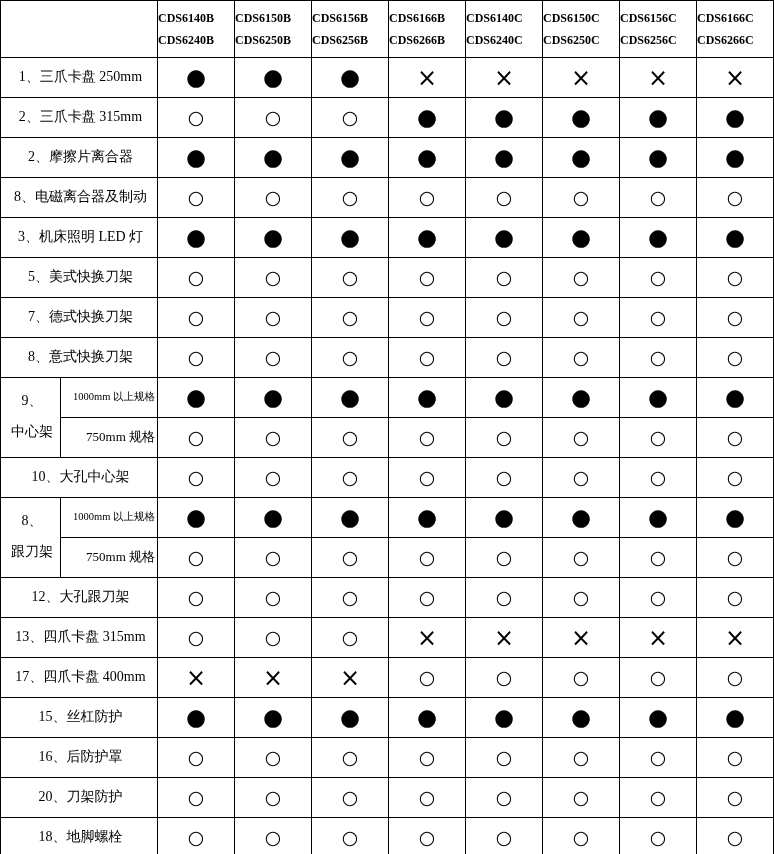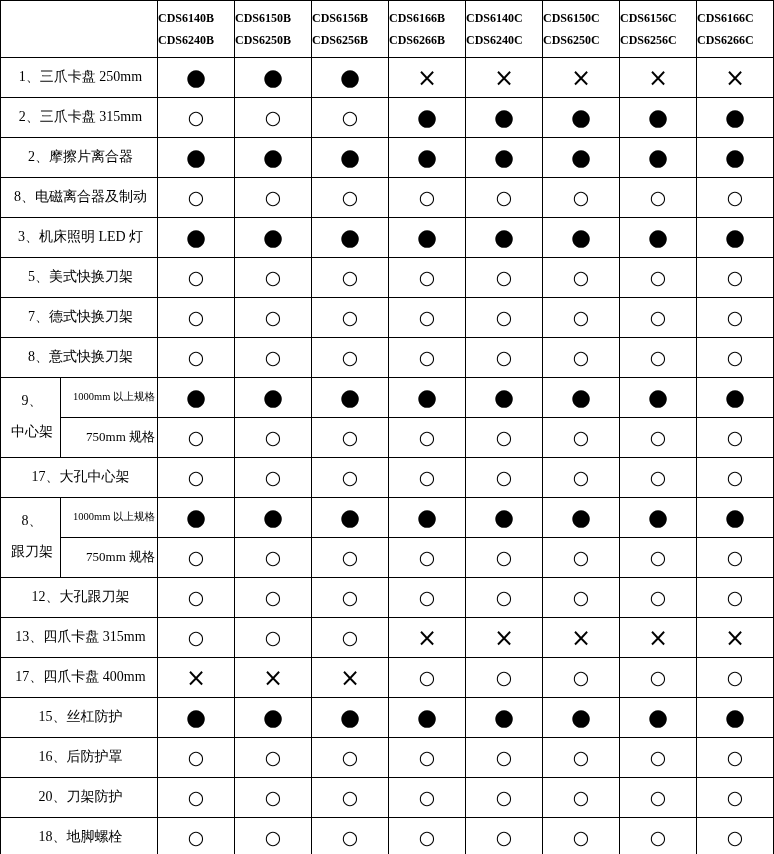--- a/index.html
+++ b/index.html
@@ -224,21 +224,21 @@
       <td class="sym s-open">○</td>
       <td class="sym s-open">○</td>
       <td class="sym s-open">○</td>
       <td class="sym s-open">○</td>
       <td class="sym s-open">○</td>
       <td class="sym s-open">○</td>
       <td class="sym s-open">○</td>
       <td class="sym s-open">○</td>
     </tr>
     <tr>
-      <td class="label" colspan="2">17、大孔中心架</td>
+      <td class="label" colspan="2">10、大孔中心架</td>
       <td class="sym s-open">○</td>
       <td class="sym s-open">○</td>
       <td class="sym s-open">○</td>
       <td class="sym s-open">○</td>
       <td class="sym s-open">○</td>
       <td class="sym s-open">○</td>
       <td class="sym s-open">○</td>
       <td class="sym s-open">○</td>
     </tr>
     <tr>

